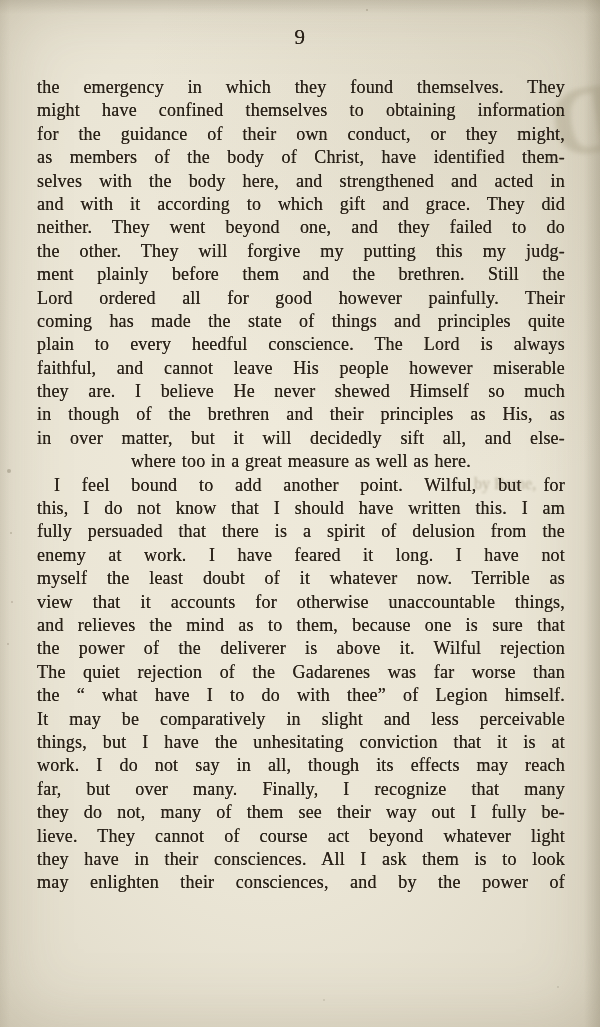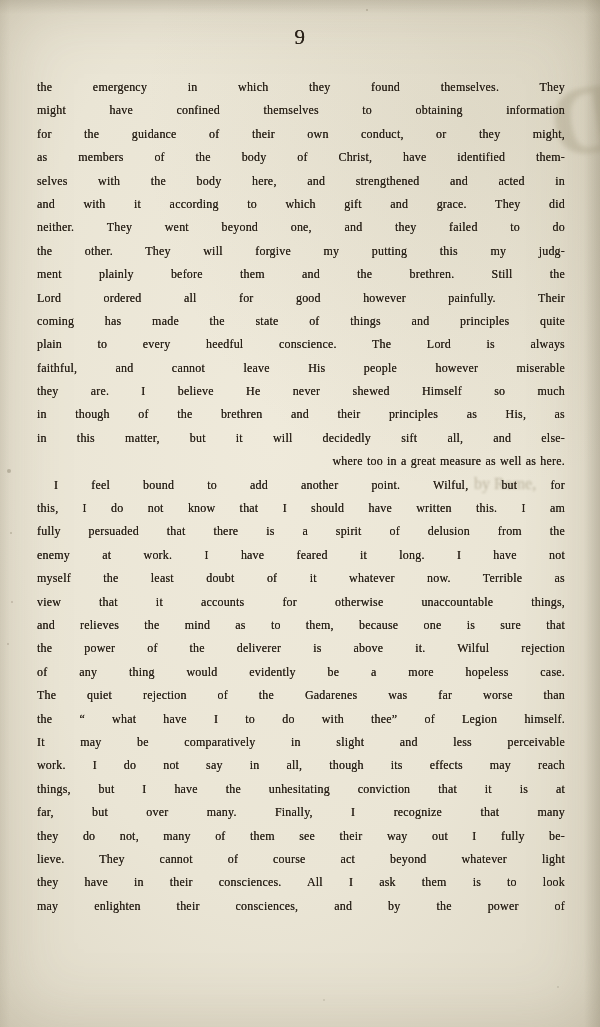--- a/index.html
+++ b/index.html
@@ -34,30 +34,30 @@
   }
   .text-block {
     position: absolute;
     left: 37px;
     top: 76px;
     width: 528px;
   }
   .line {
     height: 23.4px;
     line-height: 23.4px;
-    font-size: 12px;
+    font-size: 18px;
     letter-spacing: 0.2px;
     word-spacing: 1px;
     text-align: justify;
     text-align-last: justify;
     overflow: hidden;
     text-shadow: 0 0 0.6px rgba(42,35,26,0.85);
   }
   .line.indent { text-indent: 17px; }
-  .line.no-justify { text-align: right; text-align-last: auto; }
+  .line.no-justify { text-align: center; text-align-last: auto; }
   .ghost-glyph {
     position: absolute;
     top: 62px;
     right: -22px;
     font-size: 100px;
     font-weight: bold;
     color: rgba(150,140,113,0.32);
     transform: scaleX(-1) rotate(9deg);
     filter: blur(2.5px);
     pointer-events: none;
@@ -108,36 +108,35 @@
       <div class="line">and with it according to which gift and grace.  They did</div>
       <div class="line">neither.  They went beyond one, and they failed to do</div>
       <div class="line">the other.  They will forgive my putting this my judg-</div>
       <div class="line">ment plainly before them and the brethren.  Still the</div>
       <div class="line">Lord ordered all for good however painfully.  Their</div>
       <div class="line">coming has made the state of things and principles quite</div>
       <div class="line">plain to every heedful conscience.  The Lord is always</div>
       <div class="line">faithful, and cannot leave His people however miserable</div>
       <div class="line">they are.  I believe He never shewed Himself so much</div>
       <div class="line">in though of the brethren and their principles as His, as</div>
-      <div class="line">in this matter, but it will decidedly sift all, and else-</div>
+      <div class="line">in over matter, but it will decidedly sift all, and else-</div>
       <div class="line no-justify">where too in a great measure as well as here.</div>
       <div class="line indent">I feel bound to add another point.  Wilful, but for</div>
       <div class="line">this, I do not know that I should have written this.  I am</div>
       <div class="line">fully persuaded that there is a spirit of delusion from the</div>
       <div class="line">enemy at work.  I have feared it long.  I have not</div>
       <div class="line">myself the least doubt of it whatever now.  Terrible as</div>
       <div class="line">view that it accounts for otherwise unaccountable things,</div>
       <div class="line">and relieves the mind as to them, because one is sure that</div>
       <div class="line">the power of the deliverer is above it.  Wilful rejection</div>
-      <div class="line">of any thing would evidently be a more hopeless case.</div>
       <div class="line">The quiet rejection of the Gadarenes was far worse than</div>
       <div class="line">the “ what have I to do with thee” of Legion himself.</div>
       <div class="line">It may be comparatively in slight and less perceivable</div>
+      <div class="line">things, but I have the unhesitating conviction that it is at</div>
       <div class="line">work.  I do not say in all, though its effects may reach</div>
-      <div class="line">things, but I have the unhesitating conviction that it is at</div>
       <div class="line">far, but over many.  Finally, I recognize that many</div>
       <div class="line">they do not, many of them see their way out I fully be-</div>
       <div class="line">lieve.  They cannot of course act beyond whatever light</div>
       <div class="line">they have in their consciences.  All I ask them is to look</div>
       <div class="line">may enlighten their consciences, and by the power of</div>
     </div>
 
   <div class="specks"></div>
 </div>
 

